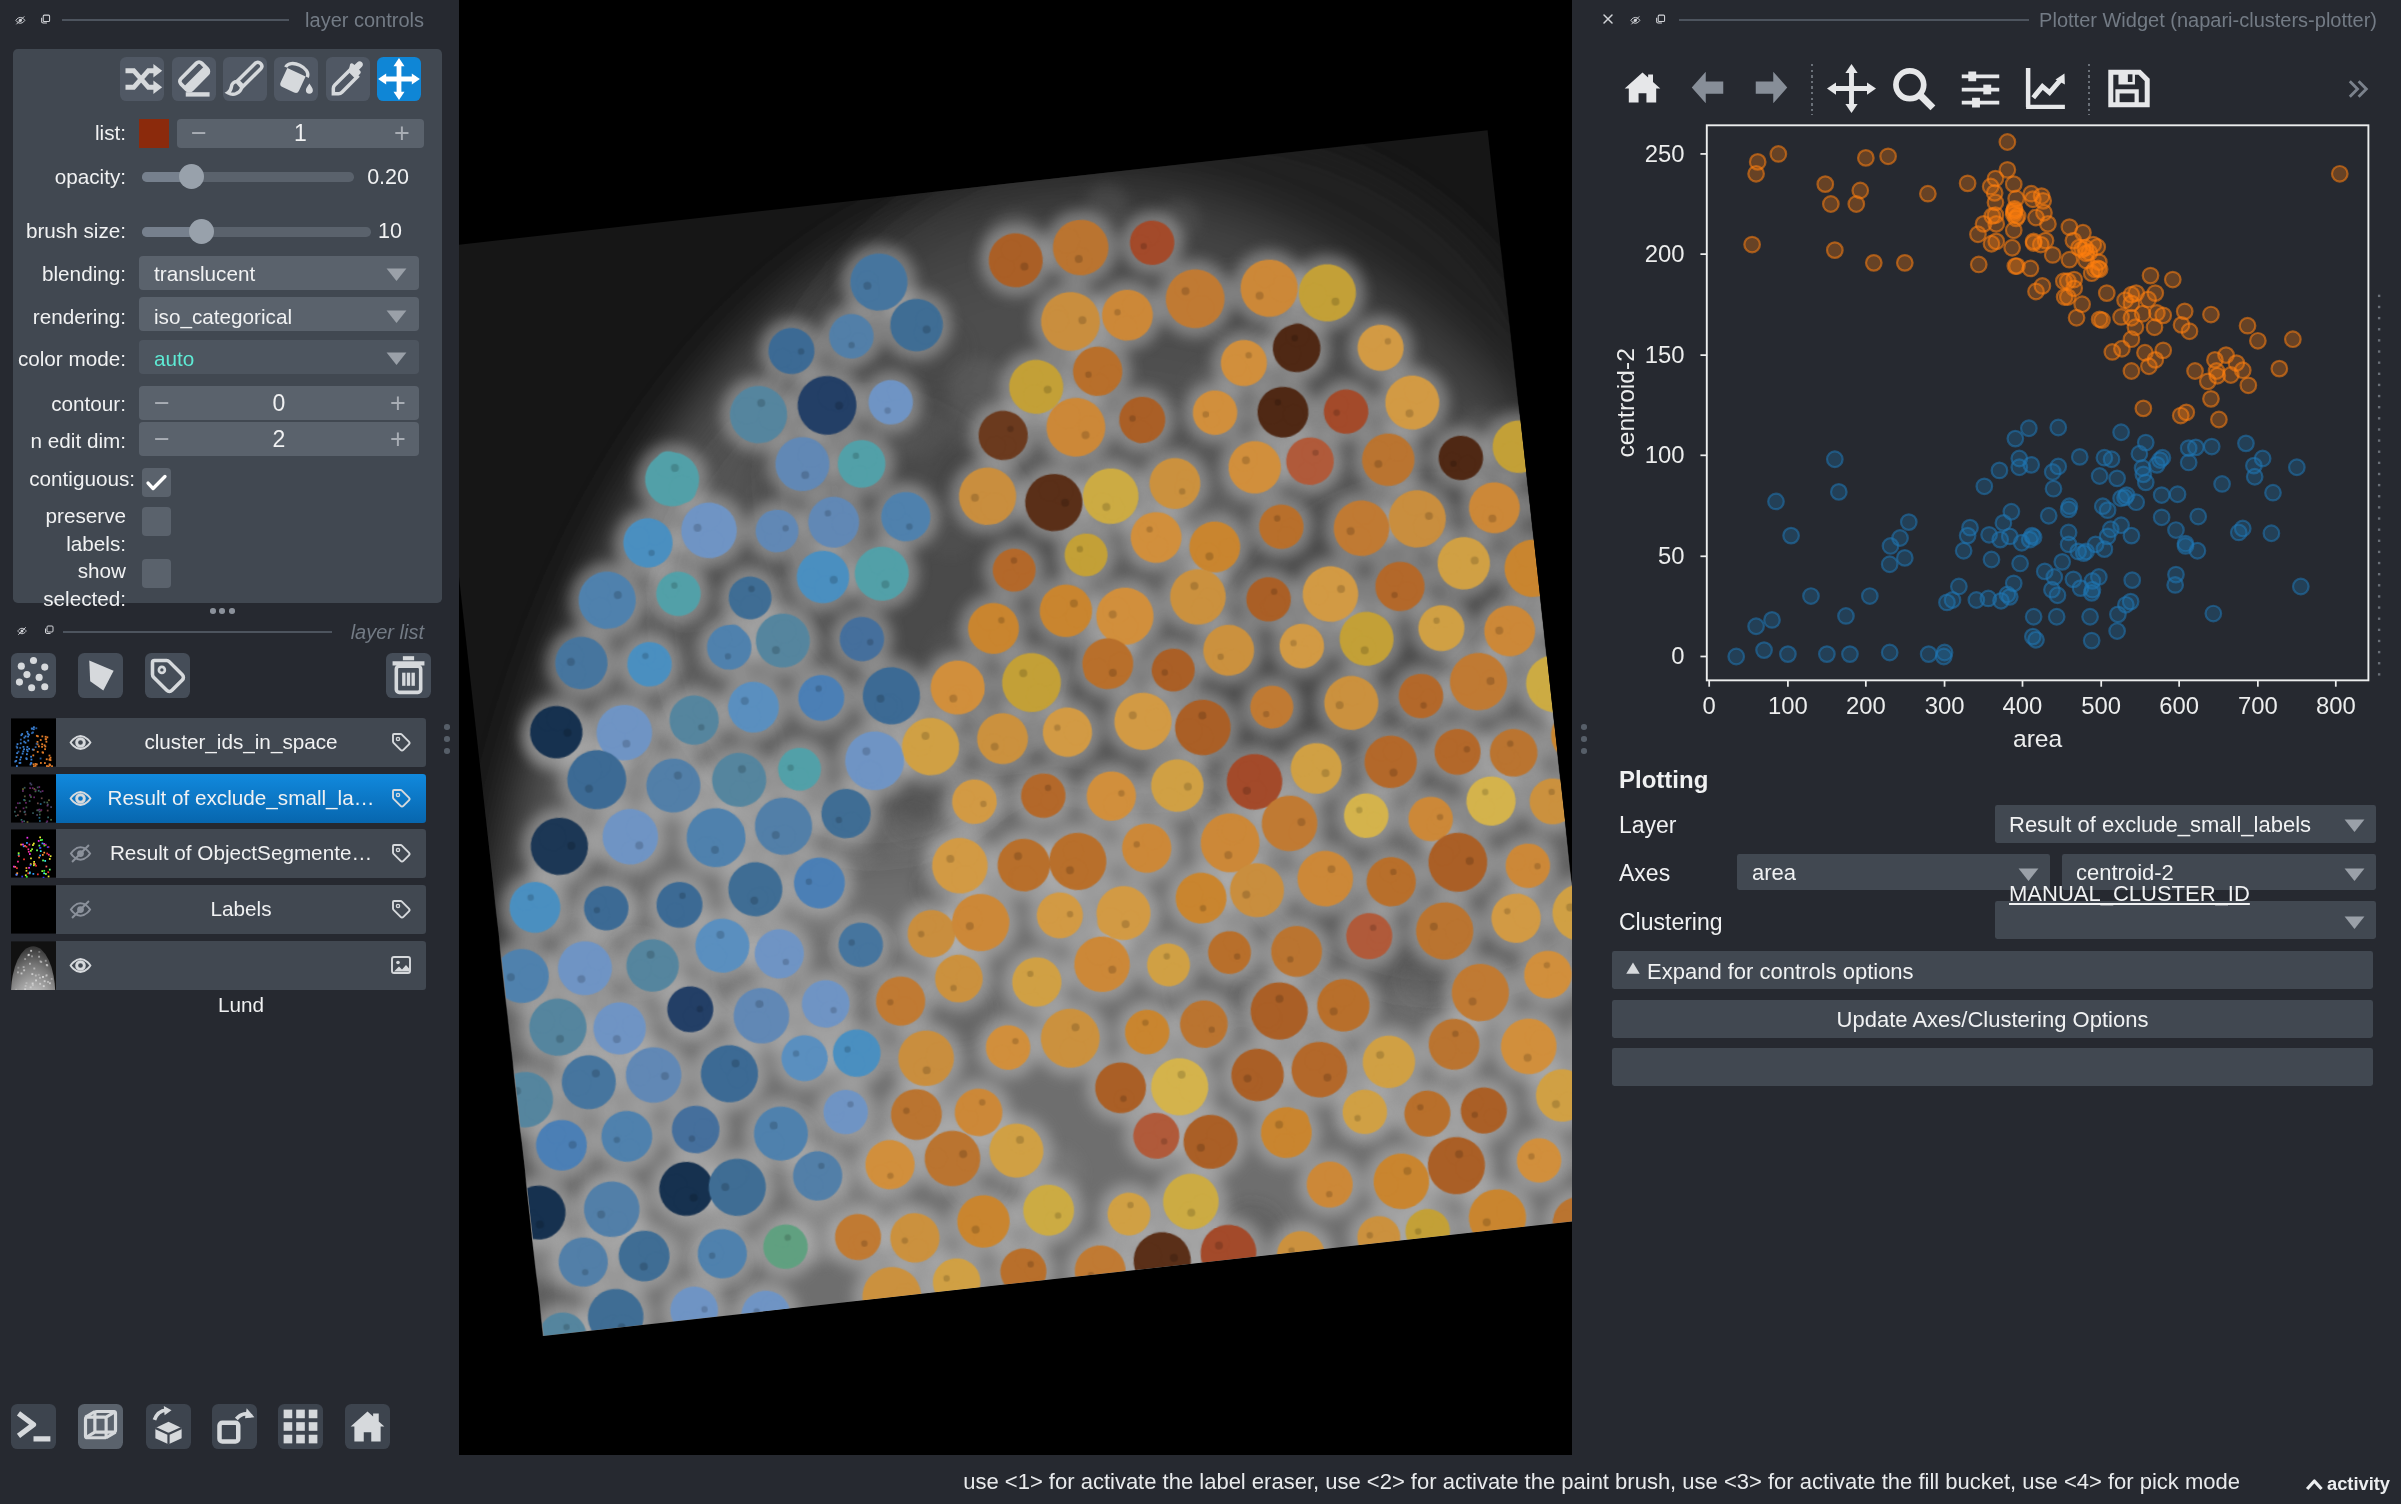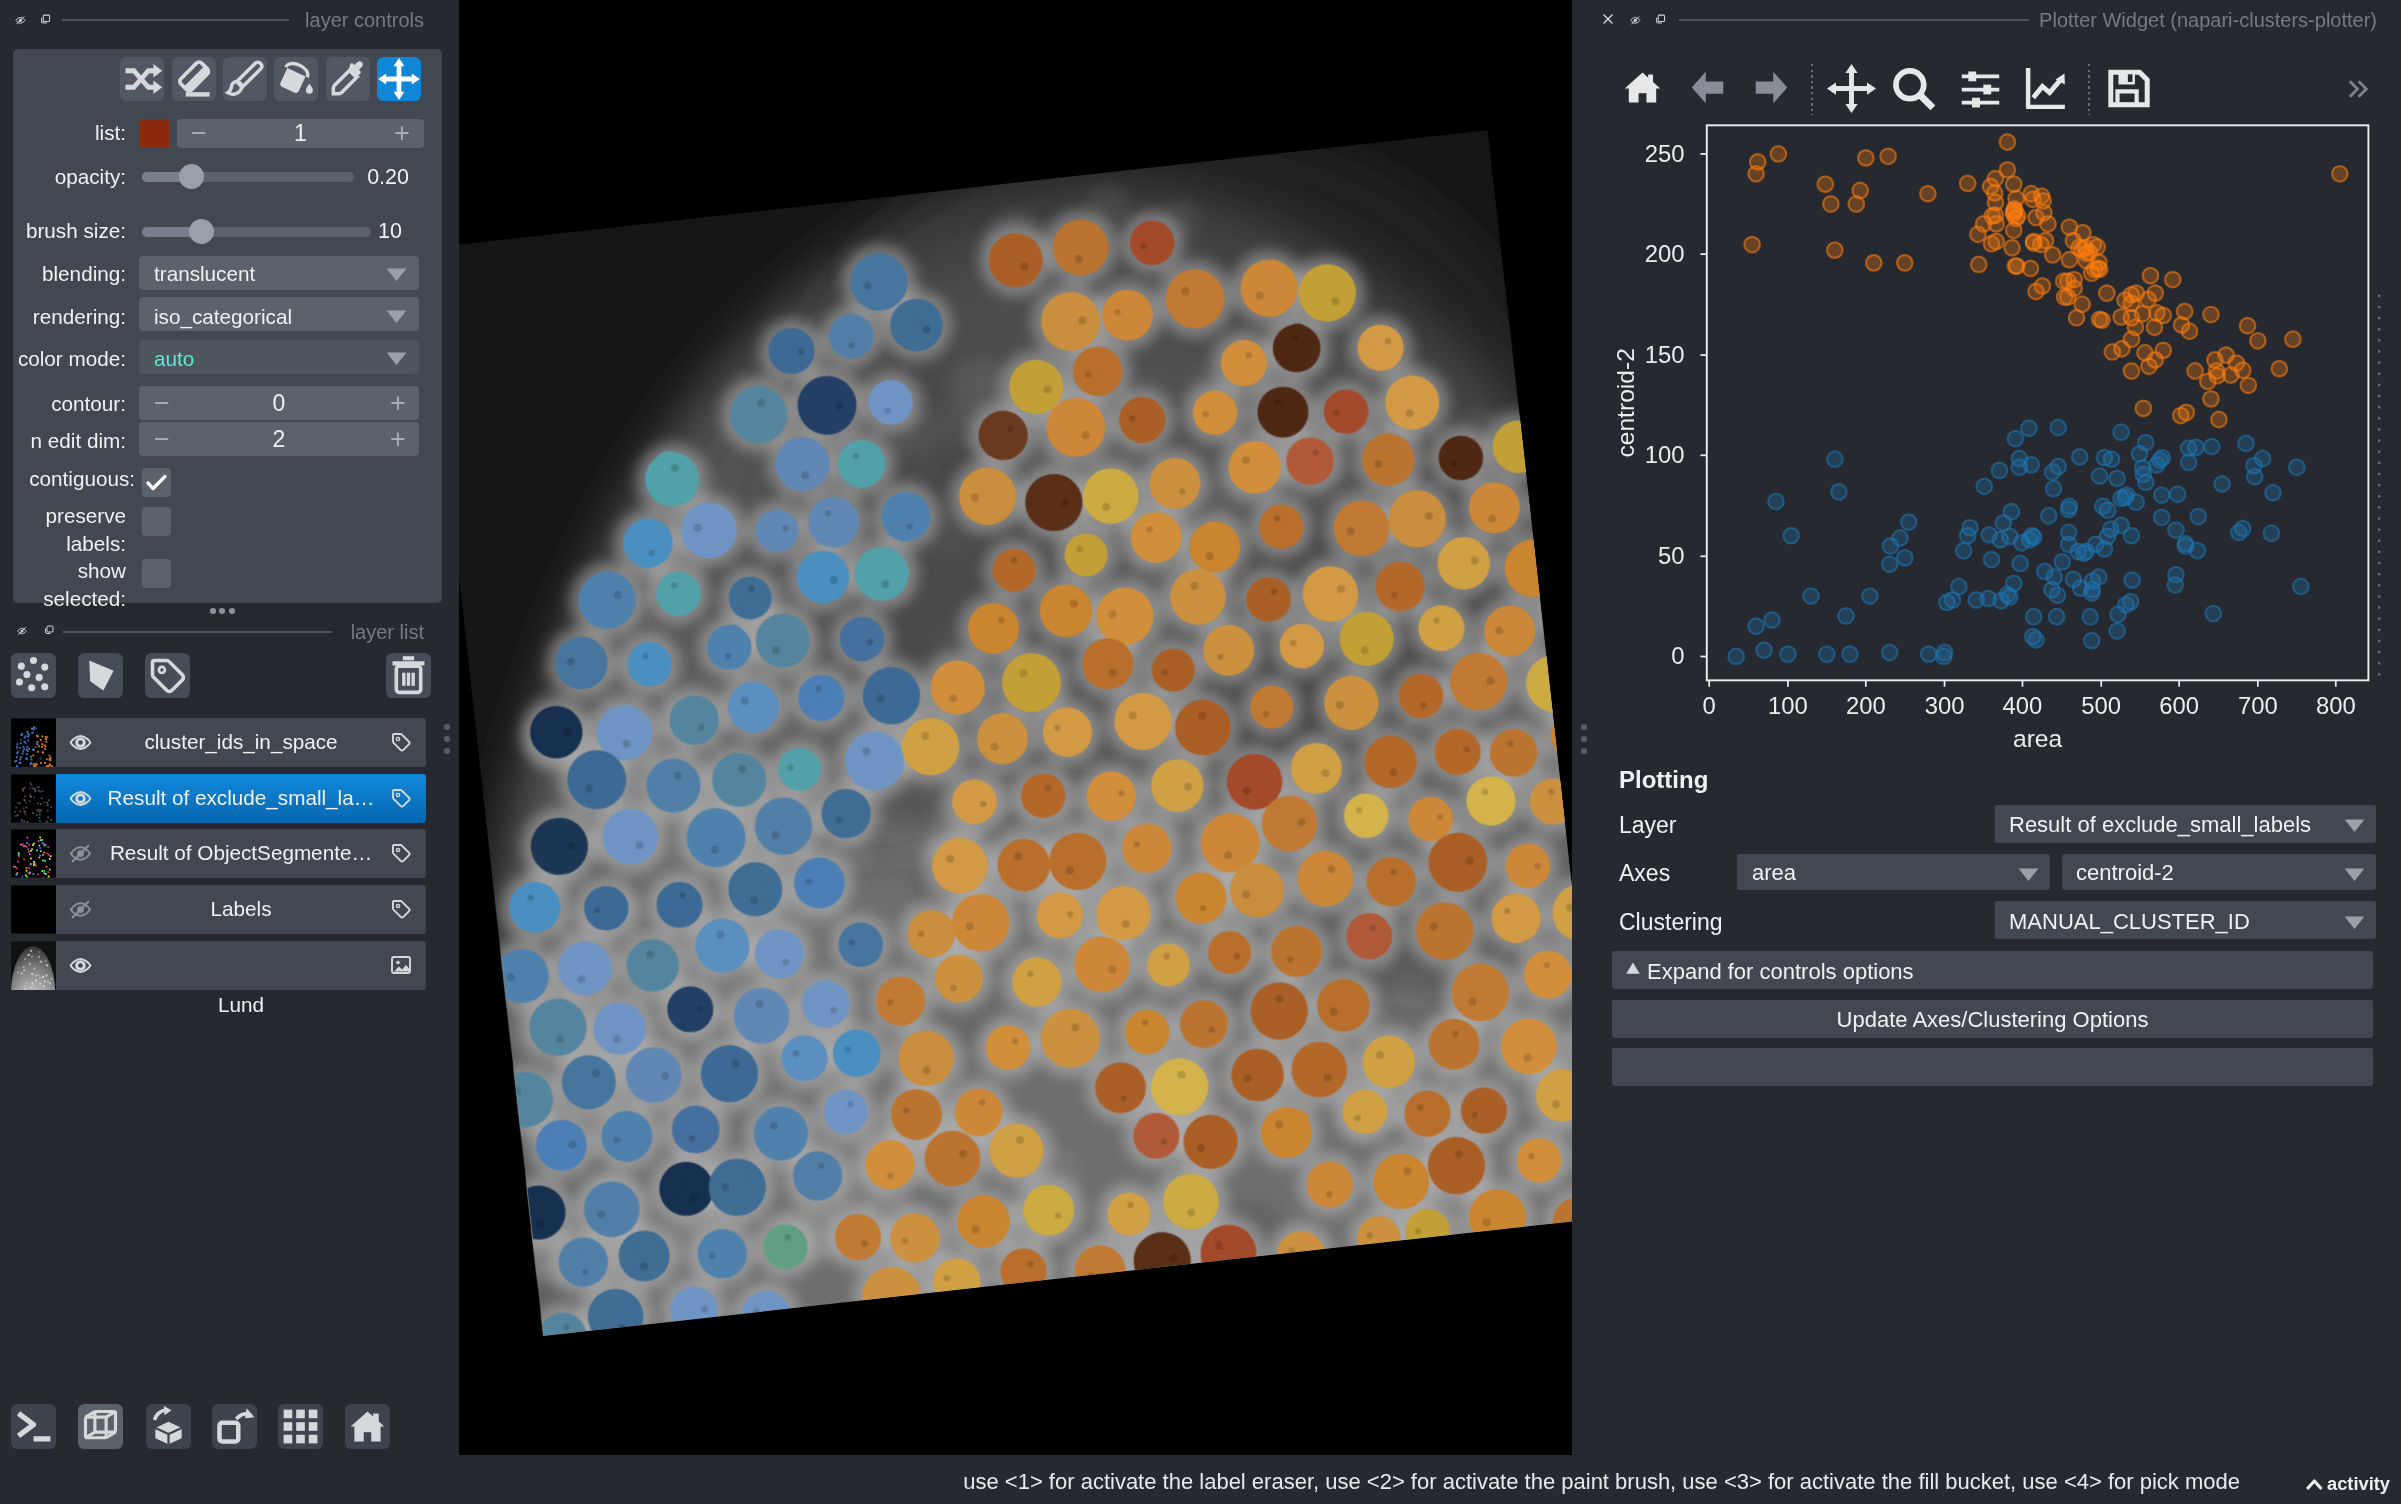--- a/index.html
+++ b/index.html
@@ -2188,21 +2188,21 @@
       <line x1="4.5" y1="19.5" x2="19.5" y2="4.5" stroke="#d2d4d8" stroke-width="1.8"></line>
     </svg>
   </div>
 <div class="abs" style="left:43px;top:624px;width:12px;height:12px;">
     <svg viewBox="0 0 24 24" style="display:block;width:100%;height:100%">
       <rect x="8" y="4" width="12" height="12" rx="2" fill="none" stroke="#d2d4d8" stroke-width="2"></rect>
       <path d="M5 9v7a3 3 0 0 0 3 3h7" fill="none" stroke="#d2d4d8" stroke-width="2"></path>
     </svg>
   </div>
 <div class="abs" style="left:63px;top:631px;width:269px;height:1.6px;background:#4d545e;"></div>
-<div class="abs hdrtext" style="left:344px;top:621px;width:80px;text-align:right;">layer list</div>
+<div class="abs hdrtext" style="left:344px;top:621px;width:80px;text-align:right;font-style:italic;">layer list</div>
 
 <div class="abs btn" style="left:11px;top:653px;width:45px;height:45px;background:#454d58;">
     <svg viewBox="0 0 24 24" style="display:block;width:100%;height:100%">
       <circle cx="12" cy="4" r="1.9" fill="#d6d9dc"></circle>
       <circle cx="5.5" cy="7" r="1.9" fill="#d6d9dc"></circle>
       <circle cx="18" cy="7.5" r="1.9" fill="#d6d9dc"></circle>
       <circle cx="8.5" cy="11.5" r="1.9" fill="#d6d9dc"></circle>
       <circle cx="15" cy="13" r="1.9" fill="#d6d9dc"></circle>
       <circle cx="4.5" cy="15.5" r="1.9" fill="#d6d9dc"></circle>
       <circle cx="11" cy="18.5" r="1.9" fill="#d6d9dc"></circle>
@@ -3131,21 +3131,21 @@
 <div class="rpanel-dd" style="left:2062px;top:854px;width:314px;height:36px;"></div>
 <div class="abs" style="left:2076px;top:860px;font-size:22px;">centroid-2</div>
 <div class="abs" style="left:2343px;top:866px;">
     <svg width="23" height="16.7" viewBox="0 0 29 21" style="display:block">
       <path d="M2 3h25L14.5 19z" fill="#9aa0a8"></path>
     </svg>
   </div>
 
 <div class="abs rpanel-lbl" style="left:1619px;top:909px;">Clustering</div>
 <div class="rpanel-dd" style="left:1995px;top:901px;width:381px;height:38px;"></div>
-<div class="abs" style="left:2009px;top:909px;font-size:22px;">MANUAL_CLUSTER_ID</div>
+<div class="abs" style="left:2009px;top:881px;font-size:22px;text-decoration:underline;">MANUAL_CLUSTER_ID</div>
 <div class="abs" style="left:2343px;top:914px;">
     <svg width="23" height="16.7" viewBox="0 0 29 21" style="display:block">
       <path d="M2 3h25L14.5 19z" fill="#9aa0a8"></path>
     </svg>
   </div>
 
 <div class="rpanel-dd" style="left:1612px;top:951px;width:761px;height:38px;"></div>
 <div class="abs" style="left:1625px;top:961px;">
     <svg viewBox="0 0 20 18" width="16" height="14.3" style="display:block;width:100%;height:100%">
       <path d="M10 2 18.5 16h-17z" fill="#d6d9dc"></path>

